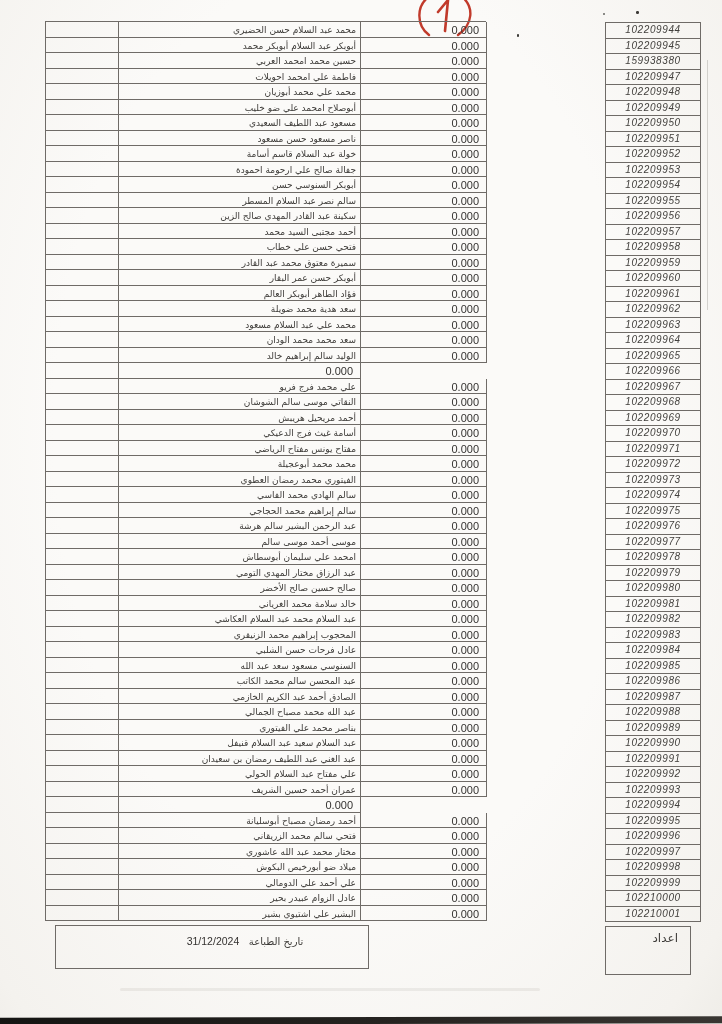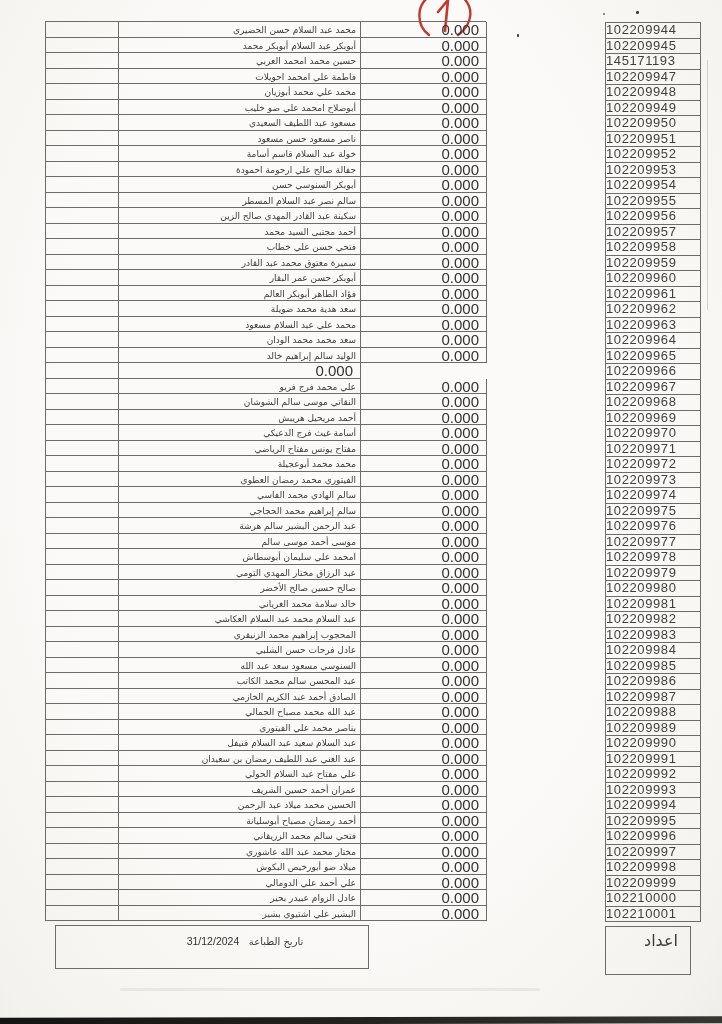--- a/index.html
+++ b/index.html
@@ -16,47 +16,47 @@
   }
   .mrow { display:grid; grid-template-columns:73px 242px 126px; height:15.5px; }
   .mcell { border-right:1px solid #6f6b67; border-bottom:1px solid #6f6b67; overflow:hidden; }
   .mcell.name {
     direction:rtl; text-align:right; padding:1px 4px 12px 2px;
     font-size:9px; line-height:14px; color:#3d3b38; white-space:nowrap;
   }
   .mcell.value {
     text-align:right; padding:1px 7px 0 2px;
     font-family:"Liberation Sans", sans-serif;
-    font-size:15px; line-height:14px; color:#343230;
+    font-size:11px; line-height:14px; color:#343230;
   }
   
   .idtable {
     position:absolute; left:605px; top:22px; width:96px;
     border-top:1px solid #6f6b67; border-left:1px solid #6f6b67;
   }
   .idrow {
     height:15.5px; border-right:1px solid #6f6b67; border-bottom:1px solid #6f6b67;
-    text-align:left; font-family:"Liberation Sans", sans-serif;
-    font-size:13px; line-height:14.5px; letter-spacing:0.6px; color:#413f3c;
+    text-align:center; font-family:"Liberation Sans", sans-serif;
+    font-size:10px; line-height:14.5px; letter-spacing:0.6px; color:#413f3c;font-style:italic;
   }
   
   .printbox {
     position:absolute; left:55px; top:925px; width:314px; height:44px;
     border:1px solid #6f6b67; padding-top:5px;
   }
   .printline {
     direction:rtl; text-align:center; transform:translateX(33px);
     font-size:10px; line-height:20px; color:#3d3b38; white-space:nowrap;
   }
   .printline .num { font-family:"Liberation Sans", sans-serif; font-size:10.5px; color:#343230; }
   .printline .meridiem { font-size:8.5px; }
   .i3dadbox {
     position:absolute; left:605px; top:926px; width:86px; height:49px;
     border:1px solid #6f6b67; direction:rtl; text-align:right;
-    padding:4px 12px 0 0; font-size:16px; color:#3d3b38;
+    padding:4px 12px 0 0; font-size:12px; color:#3d3b38;
   }
   
   .annotation { position:absolute; left:408px; top:-5px; width:80px; height:44px; }
   
   .bottombar {
     position:absolute; left:-4px; bottom:0; width:730px; height:7px;
     background:linear-gradient(90deg,#141412,#24221f 50%,#393632 100%);
     transform:rotate(-0.12deg);
   }
   .edge-line {
@@ -328,21 +328,20 @@
         <div class="mcell name">علي مفتاح عبد السلام الحولي</div>
         <div class="mcell value">0.000</div>
       </div>
       <div class="mrow">
         <div class="mcell blank"></div>
         <div class="mcell name">عمران أحمد حسين الشريف</div>
         <div class="mcell value">0.000</div>
       </div>
       <div class="mrow">
         <div class="mcell blank"></div>
-        <div class="mcell name">الحسين محمد ميلاد عبد الرحمن</div>
         <div class="mcell value">0.000</div>
       </div>
       <div class="mrow">
         <div class="mcell blank"></div>
         <div class="mcell name">أحمد رمضان مصباح أبوسليانة</div>
         <div class="mcell value">0.000</div>
       </div>
       <div class="mrow">
         <div class="mcell blank"></div>
         <div class="mcell name">فتحي سالم محمد الزريقاني</div>
@@ -371,21 +370,21 @@
       <div class="mrow">
         <div class="mcell blank"></div>
         <div class="mcell name">البشير علي اشتيوي بشير</div>
         <div class="mcell value">0.000</div>
       </div>
     </div>
 
   <div class="idtable">
       <div class="idrow">102209944</div>
       <div class="idrow">102209945</div>
-      <div class="idrow">145171193</div>
+      <div class="idrow">159938380</div>
       <div class="idrow">102209947</div>
       <div class="idrow">102209948</div>
       <div class="idrow">102209949</div>
       <div class="idrow">102209950</div>
       <div class="idrow">102209951</div>
       <div class="idrow">102209952</div>
       <div class="idrow">102209953</div>
       <div class="idrow">102209954</div>
       <div class="idrow">102209955</div>
       <div class="idrow">102209956</div>

